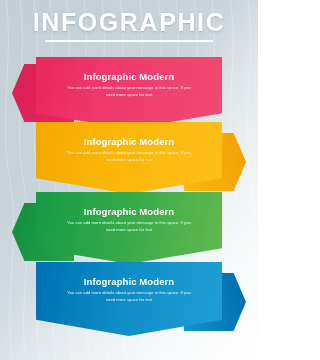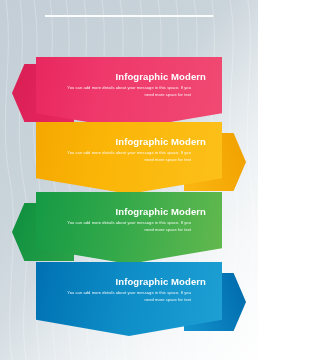--- a/index.html
+++ b/index.html
@@ -77,21 +77,21 @@
   #band1 .body { background:linear-gradient(100deg,#e8275f 0%,#ef386b 35%,#f04a72 100%); }
   #band2 .body { background:linear-gradient(100deg,#f5a800 0%,#fbb608 40%,#fcc01a 100%); }
   #band3 .body { background:linear-gradient(100deg,#159a45 0%,#34a94a 45%,#63b94e 100%); }
   #band4 .body { background:linear-gradient(100deg,#0071b3 0%,#0d8cc6 45%,#1ea0d4 100%); }
 
   
   .band-text {
     position:absolute;
     left:0; right:0;
     top:14px;
-    text-align:right;
+    text-align:center;
     padding:0 16px;
     z-index:2;
   }
   .band-head {
     color:#ffffff;
     font-size:9.5px;
     font-weight:bold;
     letter-spacing:.1px;
     margin-bottom:3px;
   }
@@ -158,20 +158,21 @@
       <path d="M176 0 C 184 60, 168 130, 180 190 C 190 250, 172 305, 182 360"></path>
       <path d="M194 0 C 204 50, 186 120, 198 180 C 208 240, 190 300, 200 360"></path>
       <path d="M212 0 C 220 60, 204 125, 216 185 C 226 245, 208 300, 218 360"></path>
       <path d="M230 0 C 240 55, 222 115, 234 175 C 244 235, 226 300, 236 360"></path>
       <path d="M248 0 C 256 60, 240 130, 252 190 C 258 250, 244 305, 252 360"></path>
     </g>
   </svg>
   <div class="texture-fade"></div>
 
   <div class="title-wrap">
+    <div class="title">INFOGRAPHIC</div>
     <div class="title-rule"></div>
   </div>
 
   <div class="hex hex-left" id="hex1">
     <span>01</span>
   </div>
   <div class="band" id="band1">
     <div class="body"></div>
     <div class="band-text">
       <div class="band-head">Infographic Modern</div>

